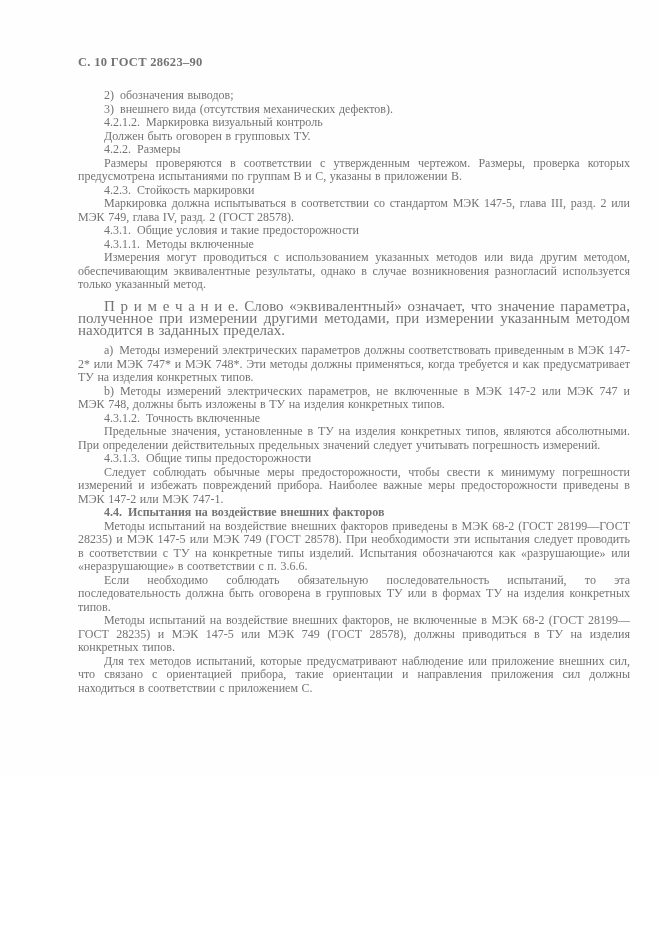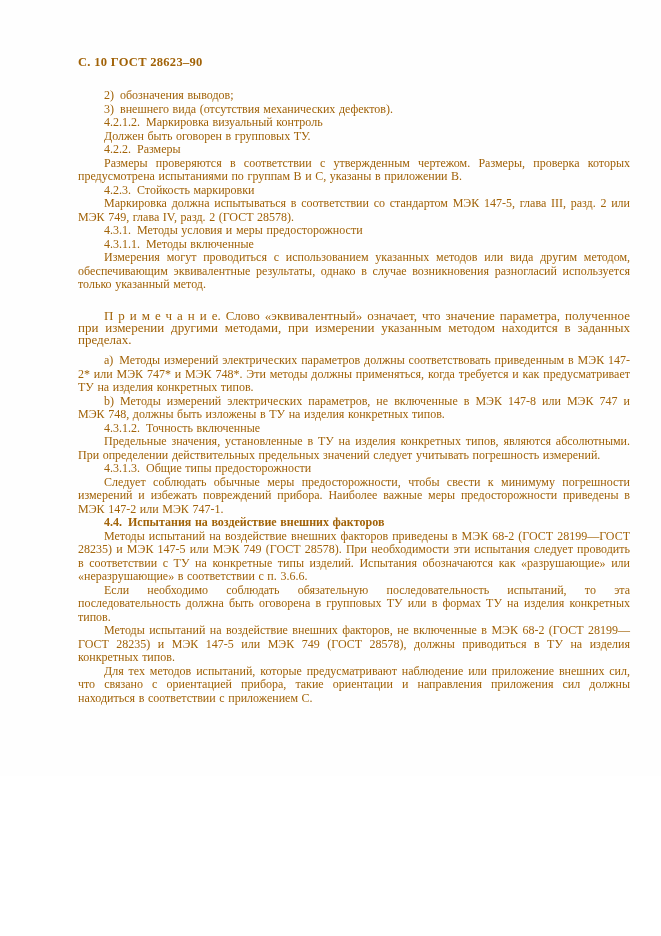--- a/index.html
+++ b/index.html
@@ -6,21 +6,21 @@
     margin: 0;
     padding: 0;
     background: #ffffff;
   }
   .page {
     position: relative;
     width: 661px;
     height: 776px;
     background: #fefefe;
     font-family: "Liberation Serif", "DejaVu Serif", serif;
-    color: #a16207;
+    color: #737373;
     overflow: hidden;
   }
   .running-header {
     position: absolute;
     left: 78px;
     top: 55px;
     font-size: 12.5px;
     font-weight: bold;
     letter-spacing: 0.3px;
     white-space: nowrap;
@@ -36,23 +36,23 @@
     word-spacing: 0.6px;
   }
   .content p {
     margin: 0;
     text-indent: 26px;
   }
   .content p.b {
     font-weight: bold;
   }
   .content p.note {
-    font-size: 13px;
+    font-size: 15px;
     line-height: 12.3px;
-    margin: 18px 0 8px 0;
+    margin: 8px 0 8px 0;
   }
   .footnote {
     position: absolute;
     left: 78px;
     top: 813px;
     width: 552px;
     font-size: 10.2px;
     line-height: 12.5px;
   }
   .footnote-rule {
@@ -76,26 +76,26 @@
 
   <div class="content">
     <p>2) обозначения выводов;</p>
     <p>3) внешнего вида (отсутствия механических дефектов).</p>
     <p>4.2.1.2. Маркировка визуальный контроль</p>
     <p>Должен быть оговорен в групповых ТУ.</p>
     <p>4.2.2. Размеры</p>
     <p>Размеры проверяются в соответствии с утвержденным чертежом. Размеры, проверка которых предусмотрена испытаниями по группам В и С, указаны в приложении В.</p>
     <p>4.2.3. Стойкость маркировки</p>
     <p>Маркировка должна испытываться в соответствии со стандартом МЭК 147-5, глава III, разд. 2 или МЭК 749, глава IV, разд. 2 (ГОСТ 28578).</p>
-    <p>4.3.1. Методы условия и меры предосторожности</p>
+    <p>4.3.1. Общие условия и такие предосторожности</p>
     <p>4.3.1.1. Методы включенные</p>
     <p>Измерения могут проводиться с использованием указанных методов или вида другим методом, обеспечивающим эквивалентные результаты, однако в случае возникновения разногласий используется только указанный метод.</p>
     <p class="note">П р и м е ч а н и е.  Слово «эквивалентный» означает, что значение параметра, полученное при измерении другими методами, при измерении указанным методом находится в заданных пределах.</p>
     <p>a) Методы измерений электрических параметров должны соответствовать приведенным в МЭК 147-2* или МЭК 747* и МЭК 748*. Эти методы должны применяться, когда требуется и как предусматривает ТУ на изделия конкретных типов.</p>
-    <p>b) Методы измерений электрических параметров, не включенные в МЭК 147-8 или МЭК 747 и МЭК 748, должны быть изложены в ТУ на изделия конкретных типов.</p>
+    <p>b) Методы измерений электрических параметров, не включенные в МЭК 147-2 или МЭК 747 и МЭК 748, должны быть изложены в ТУ на изделия конкретных типов.</p>
     <p>4.3.1.2. Точность включенные</p>
     <p>Предельные значения, установленные в ТУ на изделия конкретных типов, являются абсолютными. При определении действительных предельных значений следует учитывать погрешность измерений.</p>
     <p>4.3.1.3. Общие типы предосторожности</p>
     <p>Следует соблюдать обычные меры предосторожности, чтобы свести к минимуму погрешности измерений и избежать повреждений прибора. Наиболее важные меры предосторожности приведены в МЭК 147-2 или МЭК 747-1.</p>
     <p class="b">4.4. Испытания на воздействие внешних факторов</p>
     <p>Методы испытаний на воздействие внешних факторов приведены в МЭК 68-2 (ГОСТ 28199—ГОСТ 28235) и МЭК 147-5 или МЭК 749 (ГОСТ 28578). При необходимости эти испытания следует проводить в соответствии с ТУ на конкретные типы изделий. Испытания обозначаются как «разрушающие» или «неразрушающие» в соответствии с п. 3.6.6.</p>
     <p>Если необходимо соблюдать обязательную последовательность испытаний, то эта последовательность должна быть оговорена в групповых ТУ или в формах ТУ на изделия конкретных типов.</p>
     <p>Методы испытаний на воздействие внешних факторов, не включенные в МЭК 68-2 (ГОСТ 28199—ГОСТ 28235) и МЭК 147-5 или МЭК 749 (ГОСТ 28578), должны приводиться в ТУ на изделия конкретных типов.</p>
     <p>Для тех методов испытаний, которые предусматривают наблюдение или приложение внешних сил, что связано с ориентацией прибора, такие ориентации и направления приложения сил должны находиться в соответствии с приложением С.</p>
   </div>

